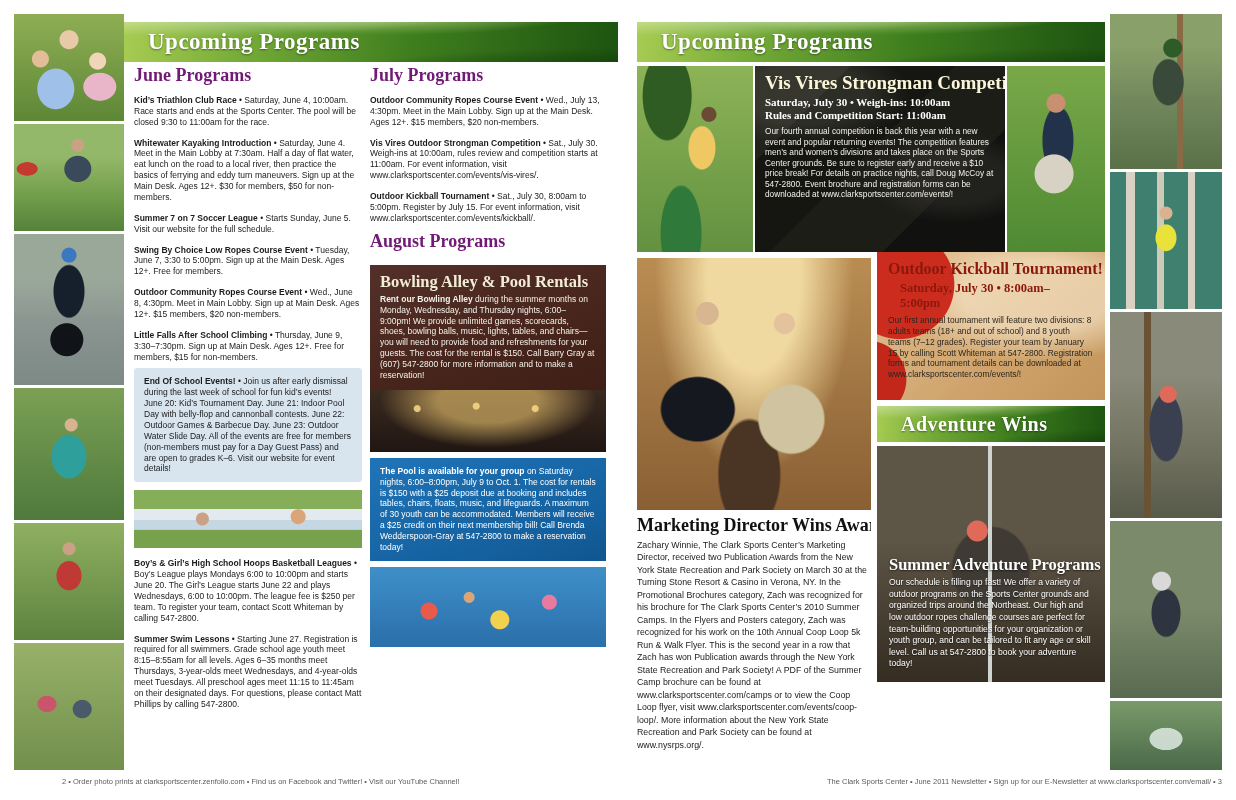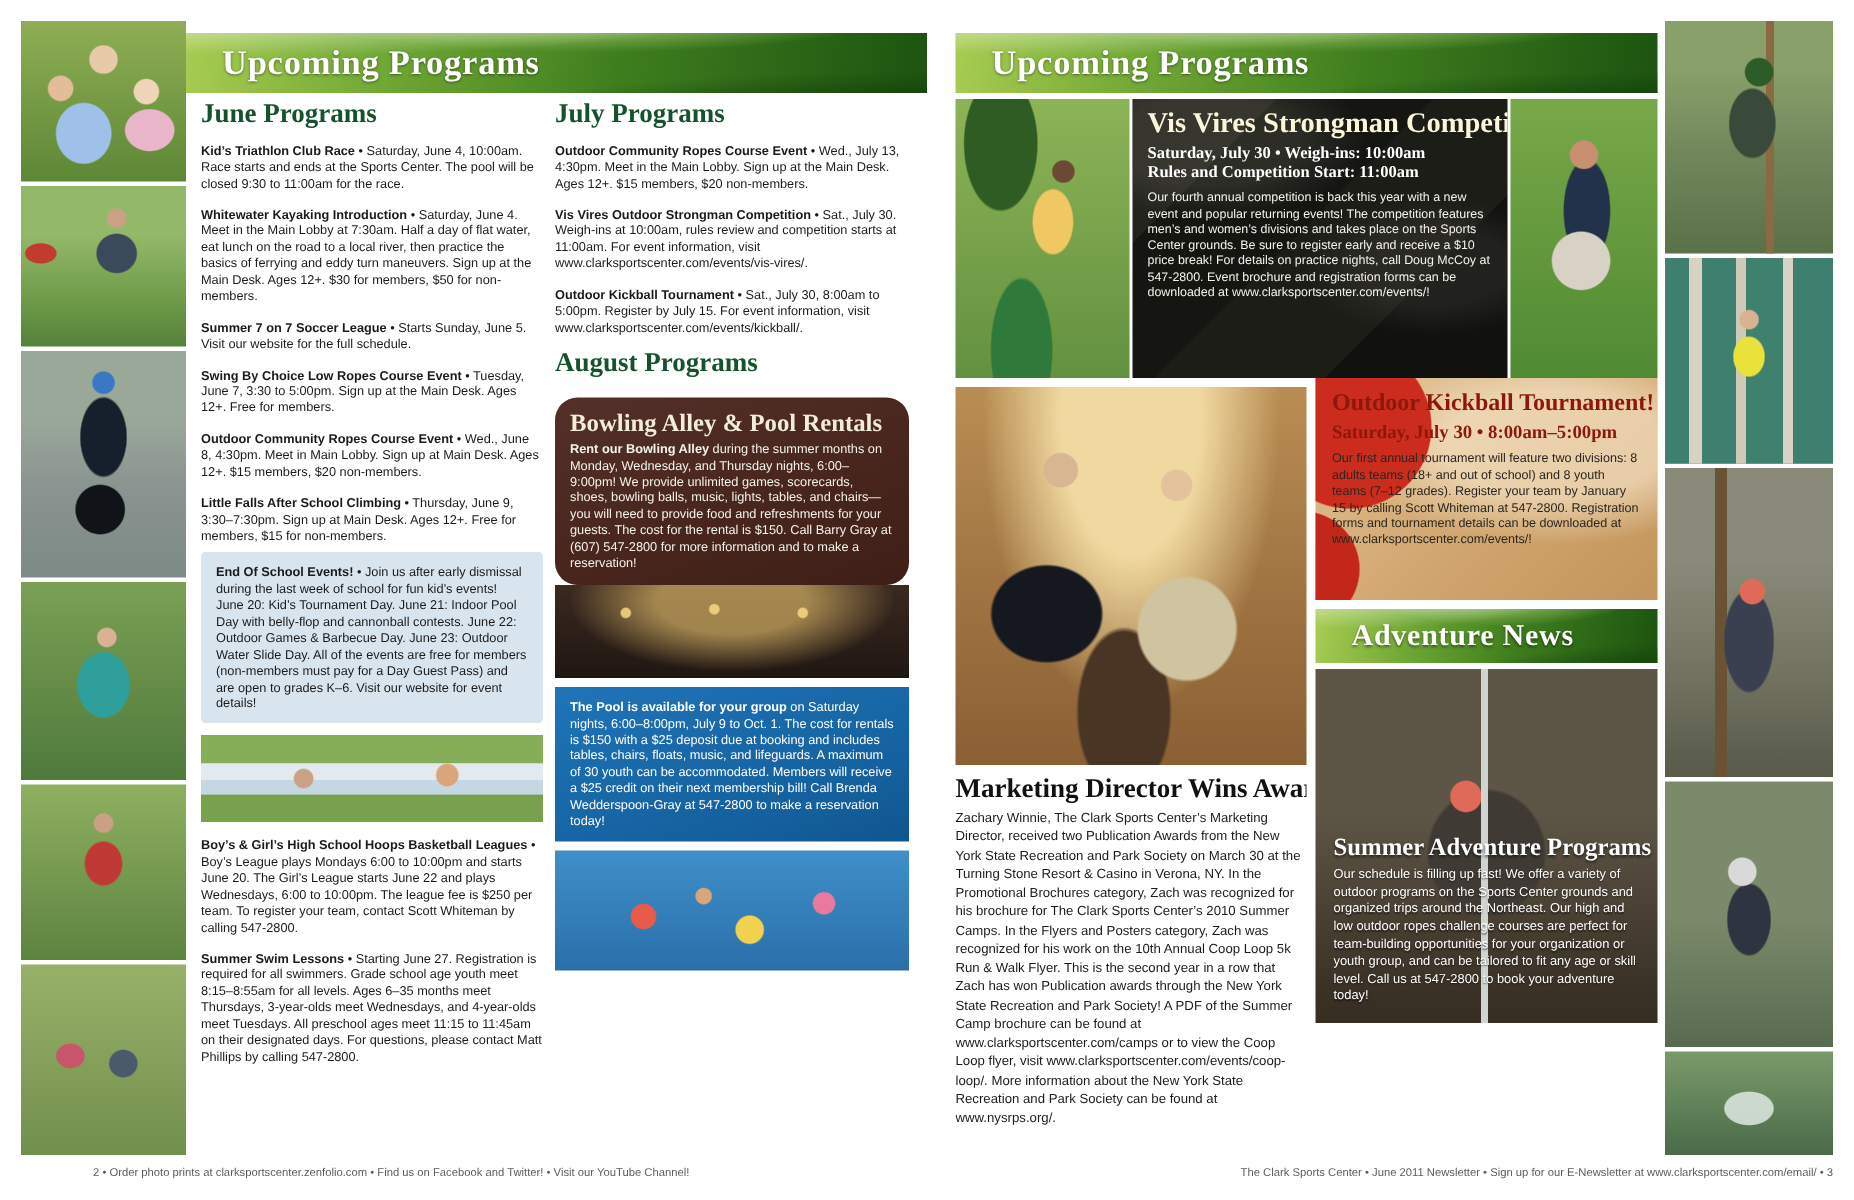--- a/index.html
+++ b/index.html
@@ -12,30 +12,30 @@
     background:
       radial-gradient(120% 190% at 16% -70%, rgba(255,255,255,0.50) 0 28%, rgba(255,255,255,0) 56%),
       radial-gradient(90% 150% at 96% 170%, rgba(12,48,6,0.55) 0 38%, rgba(12,48,6,0) 70%),
       radial-gradient(70% 120% at 55% -40%, rgba(220,240,160,0.45) 0 30%, rgba(220,240,160,0) 60%),
       linear-gradient(96deg, #a8cc52 0%, #72a936 26%, #3f7e1e 58%, #1d5410 100%); }
   .banner span { color:#fff; font-family:"Liberation Serif", serif; font-weight:bold; font-size:23px;
                  text-shadow:0 1px 2px rgba(0,0,0,0.45); letter-spacing:0.5px; white-space:nowrap; }
 
   
   .col { position:absolute; overflow:hidden; font-size:8.5px; line-height:1.28; color:#1b1b1b; }
-  .col h2 { font-family:"Liberation Serif", serif; font-weight:bold; font-size:18px; color:#14532d;
+  .col h2 { font-family:"Liberation Serif", serif; font-weight:bold; font-size:18px; color:#701a75;
             margin:0 0 5px; line-height:1.05; }
   .col h2.mt { margin-top:8px; }
   .evt { margin:10px 0 6px; }
   .evt b { font-weight:bold; }
 
   
   .schoolbox { background:#d8e5ef; border-radius:3px; padding:8px 10px; margin:2px 0 8px; }
   .bowlbox { background:linear-gradient(160deg,#53312a,#47251c 60%,#3e1f17); color:#f5f2ea;
-             padding:8px 10px 9px; margin:14px 0 0;border-radius:15px; }
+             padding:8px 10px 9px; margin:14px 0 0; }
   .bowlbox h3 { font-family:"Liberation Serif", serif; font-size:16.5px; color:#f3edd7;
                 font-weight:bold; margin:0 0 4px; line-height:1.05; }
   .poolbox { background:linear-gradient(160deg,#1f74b8,#15619f 70%,#105690); color:#ffffff;
              padding:8px 10px; }
   .photo-flow { width:100%; }
 
   .visbox { position:absolute; overflow:hidden; padding:7px 10px 6px; color:#f2f0e6;
     background:
       radial-gradient(60% 40% at 20% 15%, rgba(90,90,78,0.35) 0 40%, transparent 70%),
       radial-gradient(50% 35% at 80% 60%, rgba(70,70,60,0.30) 0 40%, transparent 70%),
@@ -48,21 +48,21 @@
 
   .kickbox { position:absolute; overflow:hidden; padding:9px 11px; color:#27241f;
     background:
       radial-gradient(circle at 10% 22%, #cc2c1e 0 54px, rgba(204,44,30,0) 55px),
       radial-gradient(circle at -4% 86%, #c3271a 0 38px, rgba(195,39,26,0) 39px),
       radial-gradient(80% 60% at 70% 30%, rgba(255,244,222,0.55) 0 40%, transparent 75%),
       linear-gradient(135deg,#e2c193,#cfa36b 60%,#c2955c); }
   .kickbox h3 { font-family:"Liberation Serif", serif; font-weight:bold; font-size:16px;
                 color:#8c170b; line-height:1.05; margin:0 0 3px; white-space:nowrap; }
   .kickbox .sub { font-family:"Liberation Serif", serif; font-weight:bold; font-size:12.5px;
-                  color:#8c170b; margin:0 0 4px; }
+                  color:#8c170b; margin:0 12px 4px; }
   .kickbox p.body { font-size:8.4px; line-height:1.3; color:#2c2620; }
 
   .mkt { position:absolute; overflow:hidden; }
   .mkt h3 { font-family:"Liberation Serif", serif; font-weight:bold; font-size:18px; color:#111;
             margin:0 0 4px; line-height:1.05; white-space:nowrap; }
   .mkt p { font-size:8.8px; line-height:1.42; color:#1b1b1b; }
 
   .adv-overlay { position:absolute; left:0; right:0; bottom:0; padding:8px 12px 12px; color:#fff; }
   .adv-overlay h3 { font-family:"Liberation Serif", serif; font-weight:bold; font-size:16.5px;
                     margin:0 0 4px; line-height:1.05; white-space:nowrap;
@@ -236,21 +236,21 @@
     <p>Zachary Winnie, The Clark Sports Center’s Marketing Director, received two Publication Awards from the New York State Recreation and Park Society on March 30 at the Turning Stone Resort &amp; Casino in Verona, NY. In the Promotional Brochures category, Zach was recognized for his brochure for The Clark Sports Center’s 2010 Summer Camps. In the Flyers and Posters category, Zach was recognized for his work on the 10th Annual Coop Loop 5k Run &amp; Walk Flyer. This is the second year in a row that Zach has won Publication awards through the New York State Recreation and Park Society! A PDF of the Summer Camp brochure can be found at www.clarksportscenter.com/camps or to view the Coop Loop flyer, visit www.clarksportscenter.com/events/coop-loop/. More information about the New York State Recreation and Park Society can be found at www.nysrps.org/.</p>
   </div>
 
   <div class="kickbox" style="left:877px;top:252px;width:228px;height:148px">
     <h3>Outdoor Kickball Tournament!</h3>
     <div class="sub">Saturday, July 30 • 8:00am–5:00pm</div>
     <p class="body">Our first annual tournament will feature two divisions: 8 adults teams (18+ and out of school) and 8 youth teams (7–12 grades). Register your team by January 15 by calling Scott Whiteman at 547-2800. Registration forms and tournament details can be downloaded at www.clarksportscenter.com/events/!</p>
   </div>
 
   <div class="banner" style="left:877px;top:406px;width:228px;height:36px">
-    <span style="font-size:20px">Adventure News</span>
+    <span style="font-size:20px">Adventure Wins</span>
   </div>
 
   <div class="photo ph-climber" style="left:877px;top:446px;width:228px;height:236px">
     <div class="adv-overlay">
       <h3>Summer Adventure Programs</h3>
       <p>Our schedule is filling up fast! We offer a variety of outdoor programs on the Sports Center grounds and organized trips around the Northeast. Our high and low outdoor ropes challenge courses are perfect for team-building opportunities for your organization or youth group, and can be tailored to fit any age or skill level. Call us at 547-2800 to book your adventure today!</p>
     </div>
   </div>
 
   <div class="photo ph-swing" style="left:1110px;top:14px;width:112px;height:155px"></div>

